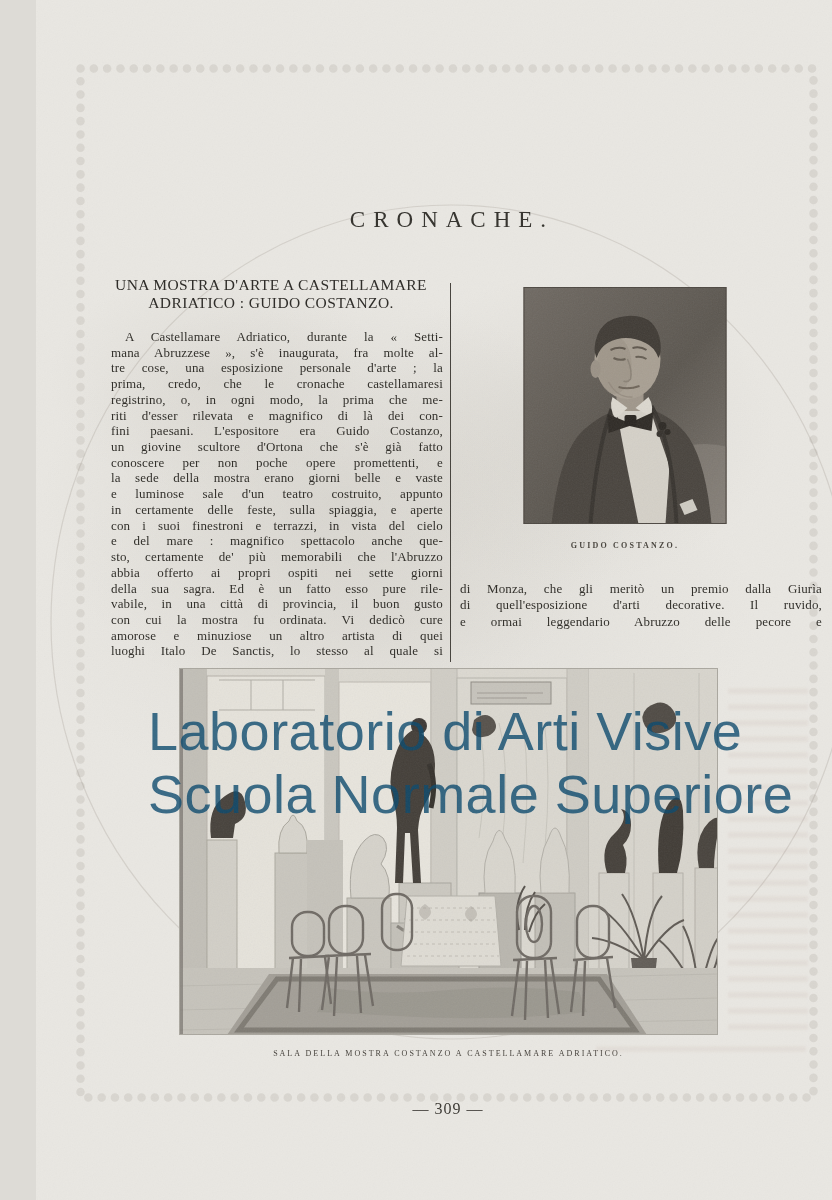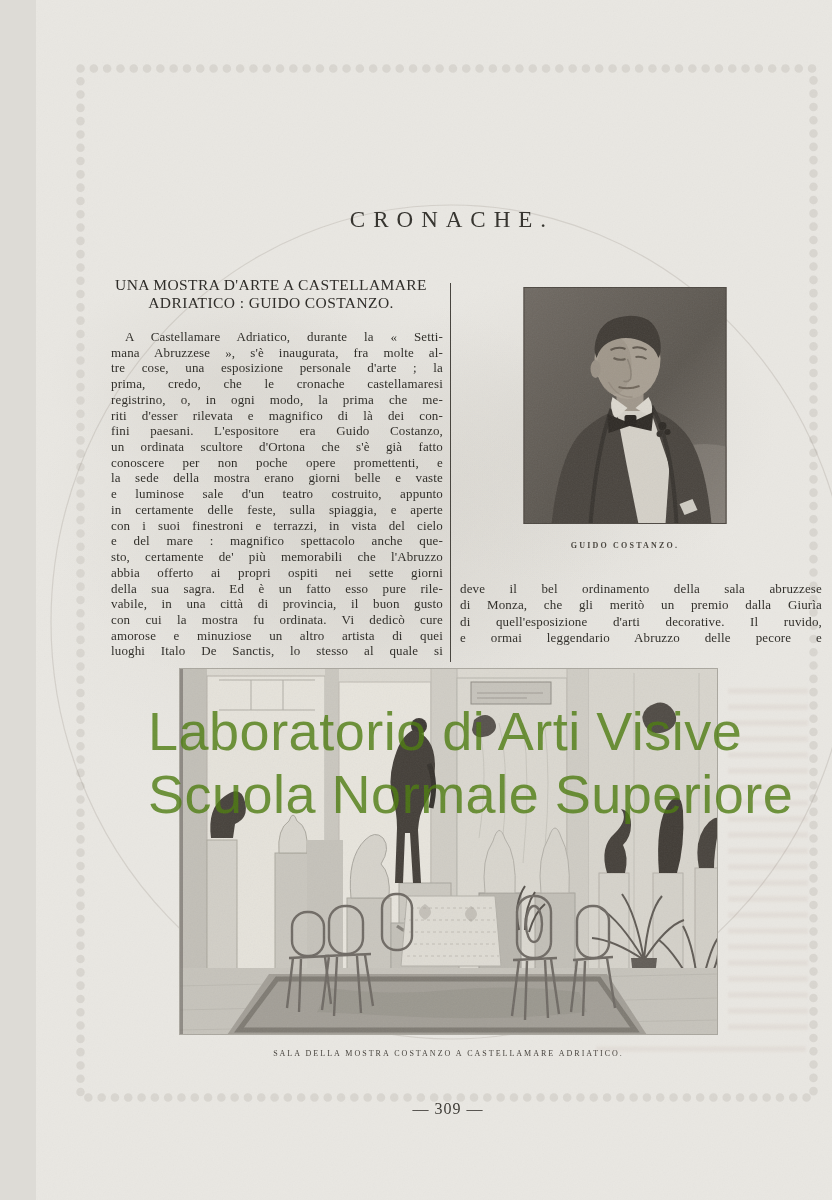--- a/index.html
+++ b/index.html
@@ -57,21 +57,21 @@
   #exhibition{left:143px; top:668px;}
   #exhibition-caption{
     left:123px; top:1049px; width:579px; text-align:center;
     font-size:8px; font-weight:400; letter-spacing:2px; color:#45413b;
   }
 
   
   #watermark{
     left:112px; top:700px; width:660px; pointer-events:none;
     font-family:"Liberation Sans","DejaVu Sans",sans-serif;
-    font-size:54px; line-height:63px; color:#4d7c0f; opacity:0.8;
+    font-size:54px; line-height:63px; color:#0c4a6e; opacity:0.8;
     letter-spacing:0.5px; white-space:nowrap;
   }
 
   
   .bleed{
     pointer-events:none; filter:blur(1px); opacity:0.55;
     background:repeating-linear-gradient(
       180deg, rgba(158,112,102,0.12) 0 6px, transparent 6px 16px);
   }
   #bleed-right{left:692px; top:688px; width:80px; height:352px;}
@@ -103,21 +103,21 @@
     </div>
 
   <div id="col-left" class="abs bodycol">
       <div class="line">A Castellamare Adriatico, durante la « Setti-</div>
       <div class="line">mana Abruzzese », s'è inaugurata, fra molte al-</div>
       <div class="line">tre cose, una esposizione personale d'arte ; la</div>
       <div class="line">prima, credo, che le cronache castellamaresi</div>
       <div class="line">registrino, o, in ogni modo, la prima che me-</div>
       <div class="line">riti d'esser rilevata e magnifico di là dei con-</div>
       <div class="line">fini paesani. L'espositore era Guido Costanzo,</div>
-      <div class="line">un ordinata scultore d'Ortona che s'è già fatto</div>
+      <div class="line">un giovine scultore d'Ortona che s'è già fatto</div>
       <div class="line">conoscere per non poche opere promettenti, e</div>
       <div class="line">la sede della mostra erano giorni belle e vaste</div>
       <div class="line">e luminose sale d'un teatro costruito, appunto</div>
       <div class="line">in certamente delle feste, sulla spiaggia, e aperte</div>
       <div class="line">con i suoi finestroni e terrazzi, in vista del cielo</div>
       <div class="line">e del mare : magnifico spettacolo anche que-</div>
       <div class="line">sto, certamente de' più memorabili che l'Abruzzo</div>
       <div class="line">abbia offerto ai propri ospiti nei sette giorni</div>
       <div class="line">della sua sagra. Ed è un fatto esso pure rile-</div>
       <div class="line">vabile, in una città di provincia, il buon gusto</div>
@@ -169,21 +169,20 @@
       </g>
       <path d="M156 217 l13 -5 5 11 -13 5z" fill="#cfccc3"></path>
     </g>
     <rect width="203" height="237" filter="url(#pgrain)" opacity="0.07"></rect>
     <rect x="0.5" y="0.5" width="202" height="236" fill="none" stroke="#4e4943"></rect>
   </svg>
 
   <div id="portrait-caption" class="abs">GUIDO COSTANZO.</div>
 
   <div id="col-right" class="abs bodycol">
-      <div class="line">deve il bel ordinamento della sala abruzzese</div>
       <div class="line">di Monza, che gli meritò un premio dalla Giurìa</div>
       <div class="line">di quell'esposizione d'arti decorative. Il ruvido,</div>
       <div class="line">e ormai leggendario Abruzzo delle pecore e</div>
     </div>
 
   <svg id="exhibition" class="abs" width="539" height="367" viewBox="0 0 539 367">
     <defs>
       <linearGradient id="wallg" x1="0" y1="0" x2="0" y2="1">
         <stop offset="0" stop-color="#dcd9d1"></stop>
           <stop offset="1" stop-color="#ccc9c1"></stop>

